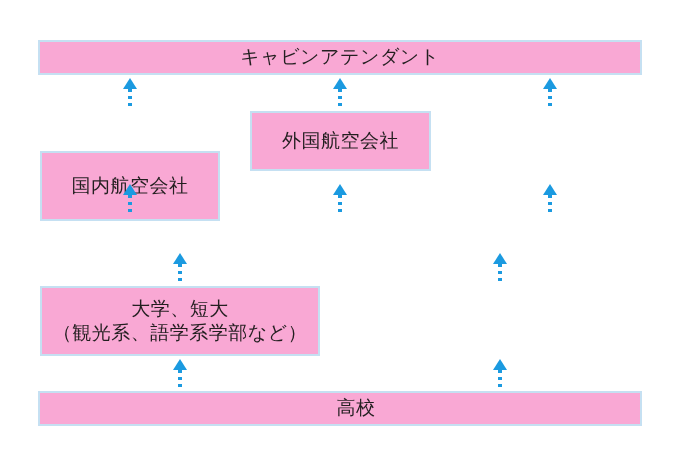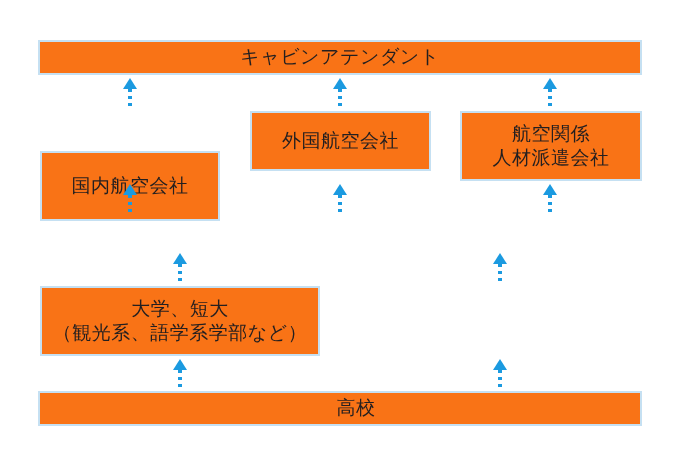--- a/index.html
+++ b/index.html
@@ -15,21 +15,21 @@
     overflow: hidden;
   }
   #diagram {
     position: relative;
     width: 680px;
     height: 465px;
   }
   .node {
     position: absolute;
     box-sizing: border-box;
-    background: #f97316;
+    background: #f9a8d4;
     border: 2px solid #c5e0f2;
     display: flex;
     align-items: center;
     justify-content: center;
     text-align: center;
     line-height: 1.28;
     color: #231f20;
     letter-spacing: 0.5px;
   }
   .node .label {
@@ -92,24 +92,20 @@
     <span class="head"></span>
     <span class="stem"></span>
   </div>
 
   <div class="node card" style="left:40px; top:111px; width:180px; height:70px;margin-top:40px;">
     <span class="label">国内航空会社</span>
   </div>
   <div class="node card" style="left:250px; top:111px; width:181px; height:60px;">
     <span class="label">外国航空会社</span>
   </div>
-  <div class="node card card-2line" style="left:460px; top:111px; width:182px; height:70px;">
-    <span class="label">航空関係
-人材派遣会社</span>
-  </div>
 
   <div class="arrow" style="left:123px; top:184px; height:29px;">
     <span class="head"></span>
     <span class="stem"></span>
   </div>
   <div class="arrow" style="left:333px; top:184px; height:29px;">
     <span class="head"></span>
     <span class="stem"></span>
   </div>
   <div class="arrow" style="left:543px; top:184px; height:29px;">

